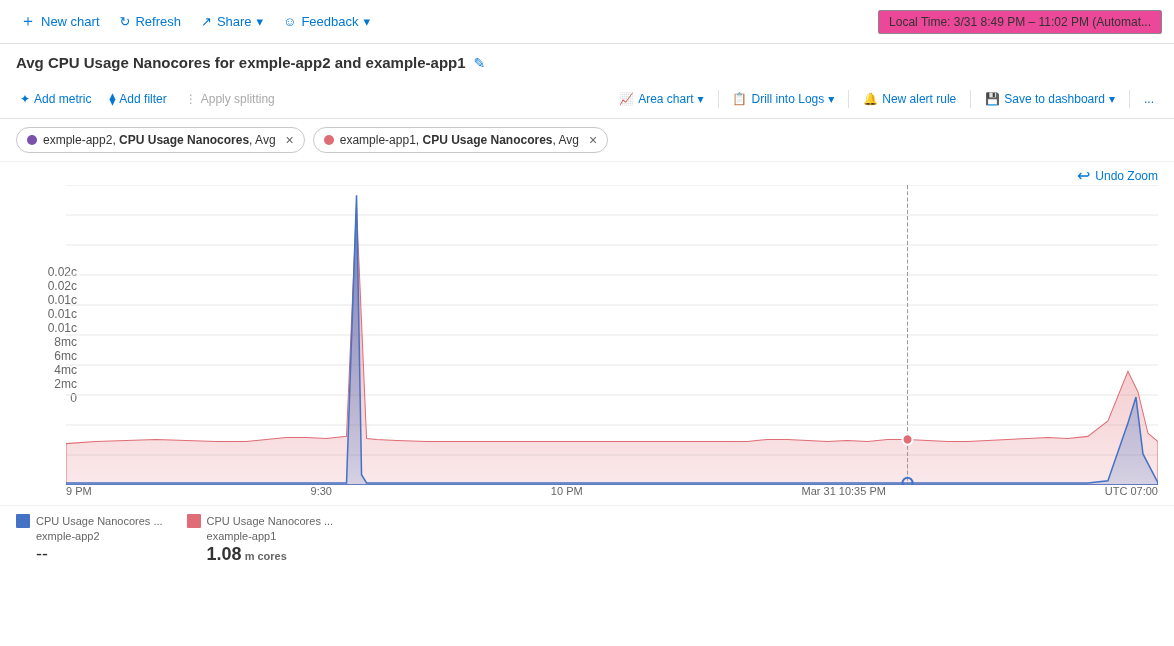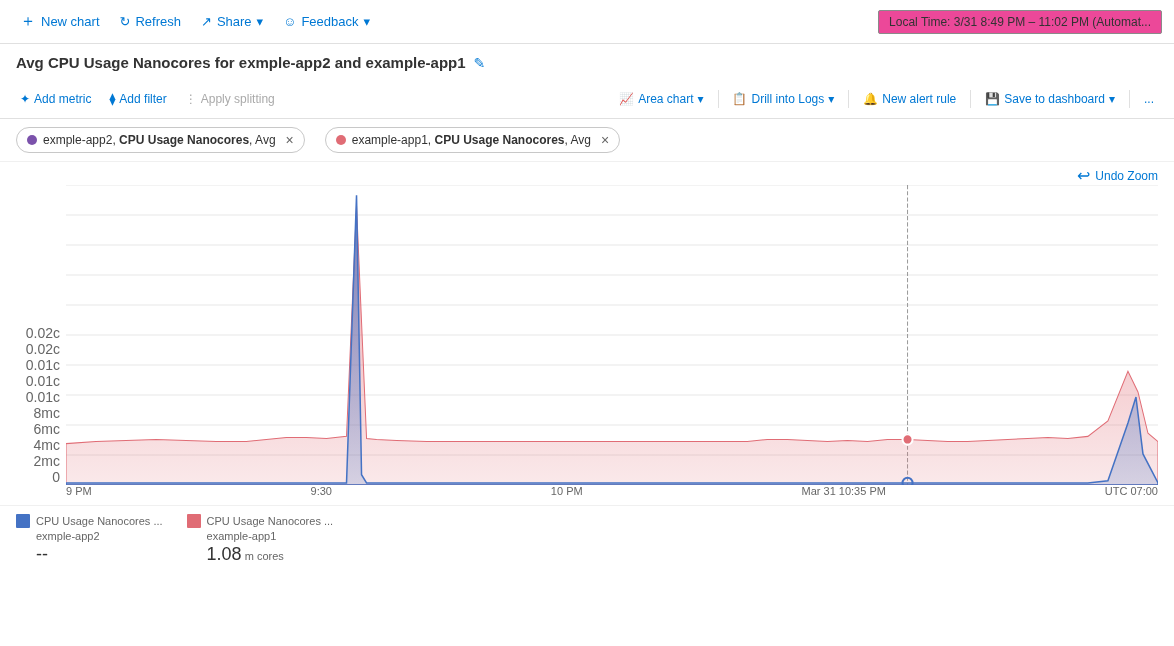--- a/index.html
+++ b/index.html
@@ -41,21 +41,21 @@
     .ct-btn {
       display: flex; align-items: center; gap: 4px; padding: 4px 8px;
       background: none; border: none; cursor: pointer; color: #0078d4; font-size: 12px;
       border-radius: 2px; white-space: nowrap;
     }
     .ct-btn.disabled { color: #aaa; cursor: default; }
     .ct-sep { width: 1px; height: 18px; background: #e0e0e0; margin: 0 2px; }
 
     
     .metric-tags-bar {
-      display: flex; align-items: center; padding: 8px 16px; gap: 20px;
+      display: flex; align-items: center; padding: 8px 16px; gap: 8px;
       border-bottom: 1px solid #f0f0f0;
     }
     .metric-tag {
       display: flex; align-items: center; gap: 6px; padding: 4px 10px;
       border: 1px solid #c8c8c8; border-radius: 16px; background: #fff; font-size: 12px;
     }
     .metric-tag .dot { width: 10px; height: 10px; border-radius: 50%; }
     .metric-tag .dot.purple { background: #7B52AB; }
     .metric-tag .dot.orange-dot { background: #E06C75; }
     .metric-tag .close-tag { color: #666; cursor: pointer; font-size: 14px; margin-left: 4px; }
@@ -70,42 +70,42 @@
     }
 
     
     .chart-container {
       position: relative; margin: 0 16px; height: 320px;
     }
     .chart-inner {
       position: relative; height: 100%; width: 100%;
     }
     .y-axis {
-      position: absolute; left: 0; top: 0; bottom: 20px; width: 50px;
-      display: flex; flex-direction: column; justify-content: flex-end;
-      align-items: flex-end; padding-right: 6px; font-size: 14px; color: #666;
+      position: absolute; left: 17px; top: 0; bottom: 20px; width: 50px;
+      display: flex; flex-direction: column; justify-content: center;
+      align-items: flex-end; padding-right: 6px; font-size: 12px; color: #666;
     }
     .chart-plot {
       position: absolute; left: 50px; right: 0; top: 0; bottom: 20px;
     }
     .chart-svg { width: 100%; height: 100%; }
     .x-axis {
       position: absolute; left: 50px; right: 0; bottom: 0; height: 20px;
       display: flex; justify-content: space-between; font-size: 11px; color: #666; gap: 32px;
     }
     .x-label { white-space: nowrap; }
 
     
     .chart-legend {
       display: flex; align-items: flex-start; padding: 8px 16px; gap: 24px; border-top: 1px solid #f0f0f0;
     }
     .legend-item { display: flex; flex-direction: column; gap: 2px; }
     .legend-label-row { display: flex; align-items: center; gap: 6px; font-size: 11px; color: #666; }
     .legend-color-bar { width: 14px; height: 14px; border-radius: 1px; }
-    .legend-value { font-size: 18px; font-weight: 400; padding-left: 20px; }
+    .legend-value { font-size: 18px; font-weight: 700; padding-left: 20px; }
     .legend-value .unit { font-size: 11px; color: #666; }
     .legend-dash { font-size: 18px; font-weight: 300; padding-left: 20px; color: #333; }
   </style>
 </head>
 <body>
 
 <div class="top-toolbar">
   <div class="top-toolbar-left">
     <button class="toolbar-btn">
       <span style="font-size:16px;">＋</span>

